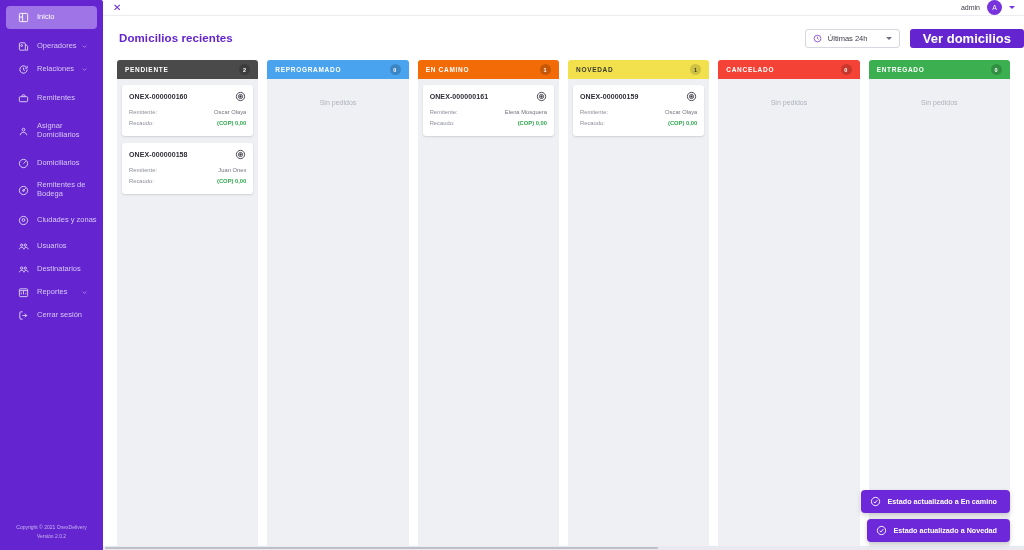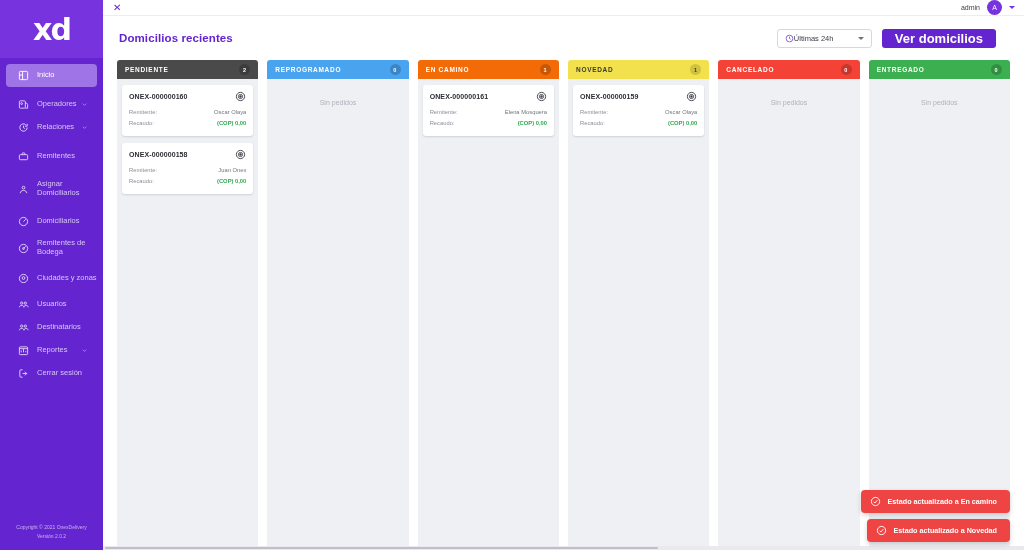--- a/index.html
+++ b/index.html
@@ -70,26 +70,26 @@
   .user-name { font-size:7px; color:#3c3c46; }
   .avatar {
     width:15px;height:15px;border-radius:50%;background:#7633de;
     color:#fff;font-size:7px;display:flex;align-items:center;justify-content:center;
   }
   .caret-dn { width:0;height:0;border-left:3px solid transparent;border-right:3px solid transparent;border-top:3.5px solid #7633de; cursor:pointer;}
 
   .pagehead {
     height: 44px; background:#fff;
     display:flex; align-items:center; justify-content:space-between;
-    padding: 0 28px 0 16px;
+    padding: 0 0 0 16px;
   }
   .page-title { color:#6425d0; font-size:11.5px; font-weight:700; letter-spacing:.1px;}
   .head-actions { display:flex; align-items:center; gap:10px; }
   .range-select {
-    display:flex;align-items:center;gap:0;
+    display:flex;align-items:center;gap:6px;
     height:19px; padding:0 7px 0 7px;
     border:1px solid #d7d7e0; border-radius:3px; background:#fff;
     font-size:7.5px; color:#3b3b45; cursor:pointer; min-width:95px;
     justify-content:flex-start;
   }
   .range-select .clock { width:9px;height:9px;color:#7633de;flex:0 0 9px;}
   .range-select .clock svg{width:9px;height:9px;display:block;}
   .range-select .rs-caret{ margin-left:auto; width:0;height:0;
     border-left:3px solid transparent;border-right:3px solid transparent;border-top:3.5px solid #6f6f7d;}
   .btn-primary {
@@ -138,21 +138,21 @@
   .card-row .val { color:#72767f; }
   .card-row .val.money { color:#2fa84f; font-weight:700; }
 
   
   .toasts {
     position:absolute; right:14px; bottom:8px;
     display:flex; flex-direction:column; gap:6px; align-items:flex-end;
     z-index:40;
   }
   .toast {
-    background:#ef4444; color:#fff; border-radius:4px;
+    background:#6d28d9; color:#fff; border-radius:4px;
     height:23px; padding:0 13px 0 9px;
     display:flex; align-items:center; gap:7px;
     font-size:7.2px; font-weight:700;
     box-shadow:0 2px 5px rgba(0,0,0,.18);
   }
   .toast .chk { width:11px;height:11px;flex:0 0 11px; }
   .toast .chk svg{width:11px;height:11px;display:block;}
   .scroll-hint {
     position:absolute; left:103px; right:0; bottom:0; height:4px;
     background:#e9e9ef;
@@ -161,23 +161,20 @@
     position:absolute; left:2px; top:1px; height:2px; width:60%;
     background:#bfbfca; border-radius:2px; display:block;
   }
 </style>
 </head>
 <body>
 
 <div class="app">
 
   <aside class="sidebar">
-    <div class="brand">
-      <span class="brand-logo">xd</span>
-    </div>
     <nav class="nav" id="nav-list">
         <div class="nav-item active">
           <span class="nav-ico">
             <svg viewBox="0 0 24 24" fill="none" stroke="currentColor" stroke-width="2">
               <rect x="3" y="3" width="18" height="18" rx="2"></rect>
               <path d="M10 3v18M3 11h7"></path>
             </svg>
           </span>
           <span class="nav-label">Inicio</span>
         </div>

